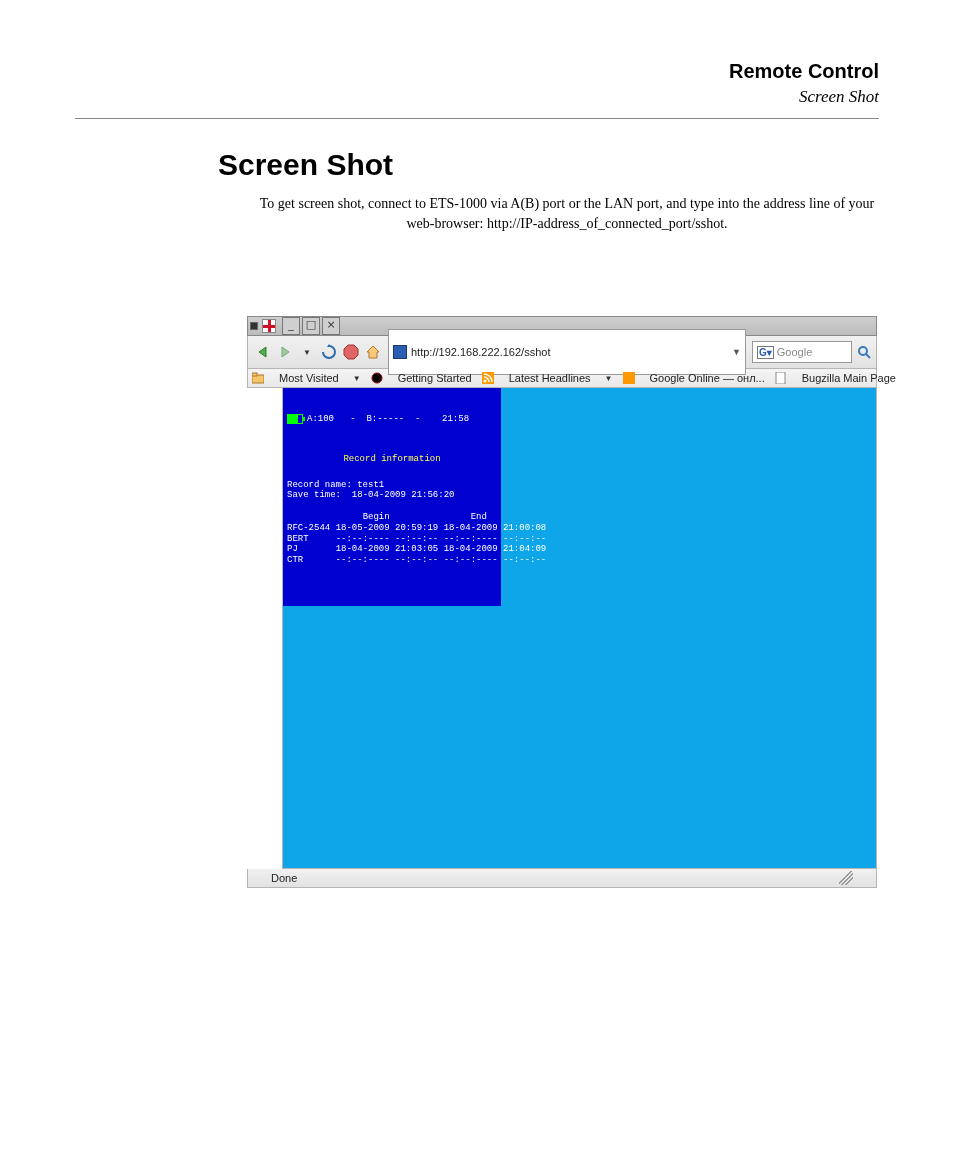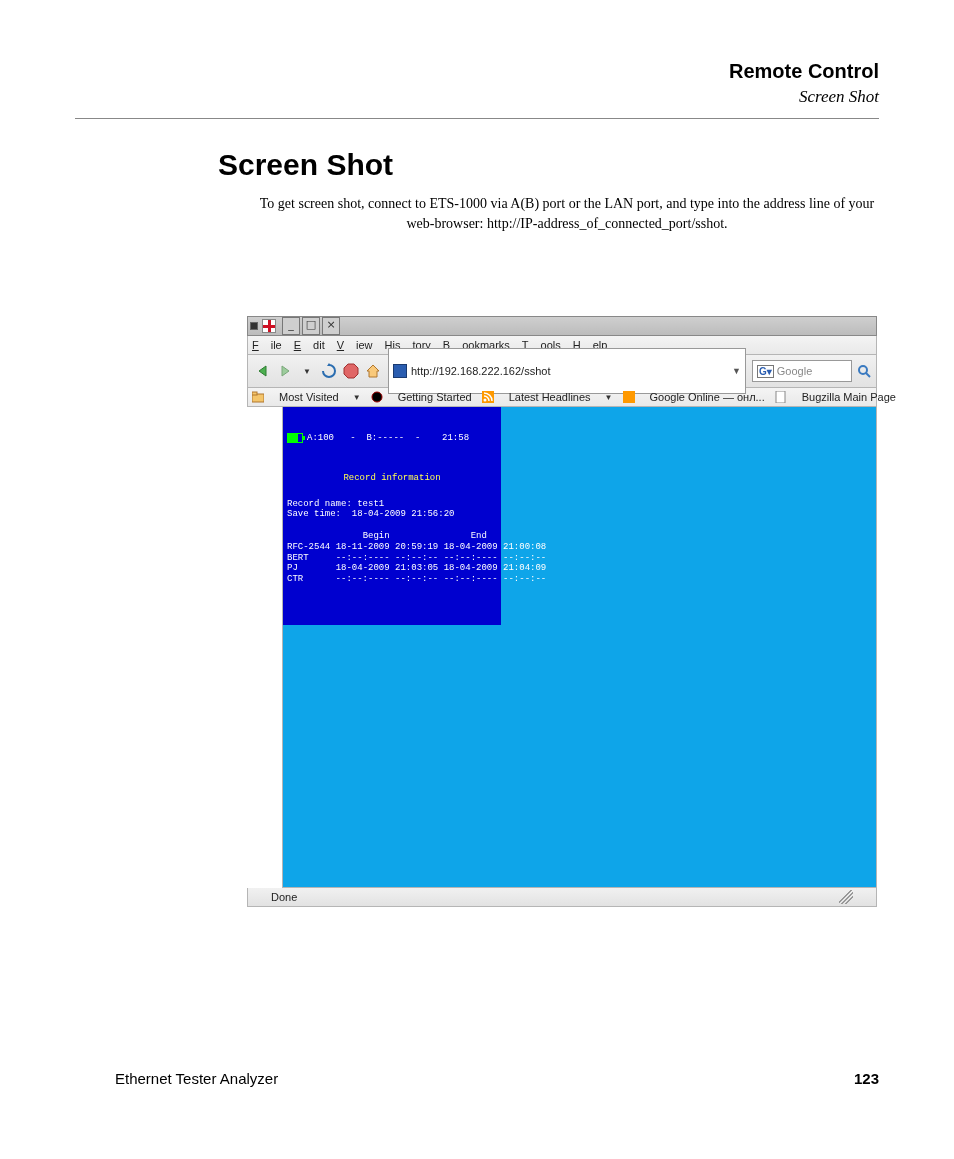--- a/index.html
+++ b/index.html
@@ -200,29 +200,20 @@
         <span class="tb-dot"></span>
         <span class="tb-flag"></span>
       </div>
       <div class="tb-controls">
         <span class="tb-btn">_</span>
         <span class="tb-btn">□</span>
         <span class="tb-btn">×</span>
       </div>
     </div>
 
-    <div class="menubar">
-      <span><span class="ul">F</span>ile</span>
-      <span><span class="ul">E</span>dit</span>
-      <span><span class="ul">V</span>iew</span>
-      <span>Hi<span class="ul">s</span>tory</span>
-      <span><span class="ul">B</span>ookmarks</span>
-      <span><span class="ul">T</span>ools</span>
-      <span><span class="ul">H</span>elp</span>
-    </div>
 
     <div class="navbar">
       <span class="nav-btn">
         <svg width="16" height="16">
             <path d="M11 3 L4 8 L11 13 Z" fill="#4caf50" stroke="#2e7d32"></path>
           </svg>
       </span>
       <span class="nav-btn">
         <svg width="16" height="16">
             <path d="M5 3 L12 8 L5 13 Z" fill="#9ccc9c" stroke="#7aa77a"></path>
@@ -305,30 +296,26 @@
       <div class="device-shot">
         <div class="ds-status">
           <span class="ds-batt"><span class="ds-batt-fill"></span></span>
           <span>A:100   -  B:-----  -    21:58</span>
         </div>
         <div class="ds-title">Record information</div>
 <span><span>Record name:</span> <span>test1</span></span>
 <span><span>Save time:</span>  <span>18-04-2009 21:56:20</span></span>
 
 <span>              <span>Begin</span>               <span>End</span></span>
-<span><span>RFC-2544</span> <span>18-11-2009 20:59:19</span> <span>18-04-2009 21:00:08</span></span>
+<span><span>RFC-2544</span> <span>18-05-2009 20:59:19</span> <span>18-04-2009 21:00:08</span></span>
 <span><span>BERT</span>     <span>--:--:---- --:--:--</span> <span>--:--:---- --:--:--</span></span>
 <span><span>PJ</span>       <span>18-04-2009 21:03:05</span> <span>18-04-2009 21:04:09</span></span>
 <span><span>CTR</span>      <span>--:--:---- --:--:--</span> <span>--:--:---- --:--:--</span></span>
       </div>
     </div>
 
     <div class="statusbar">
       <span>Done</span>
       <span class="status-grip"></span>
     </div>
   </div>
 
-  <div class="footer">
-    <span>Ethernet Tester Analyzer</span>
-    <span class="pnum">123</span>
-  </div>
 </div>
 
 </body></html>

